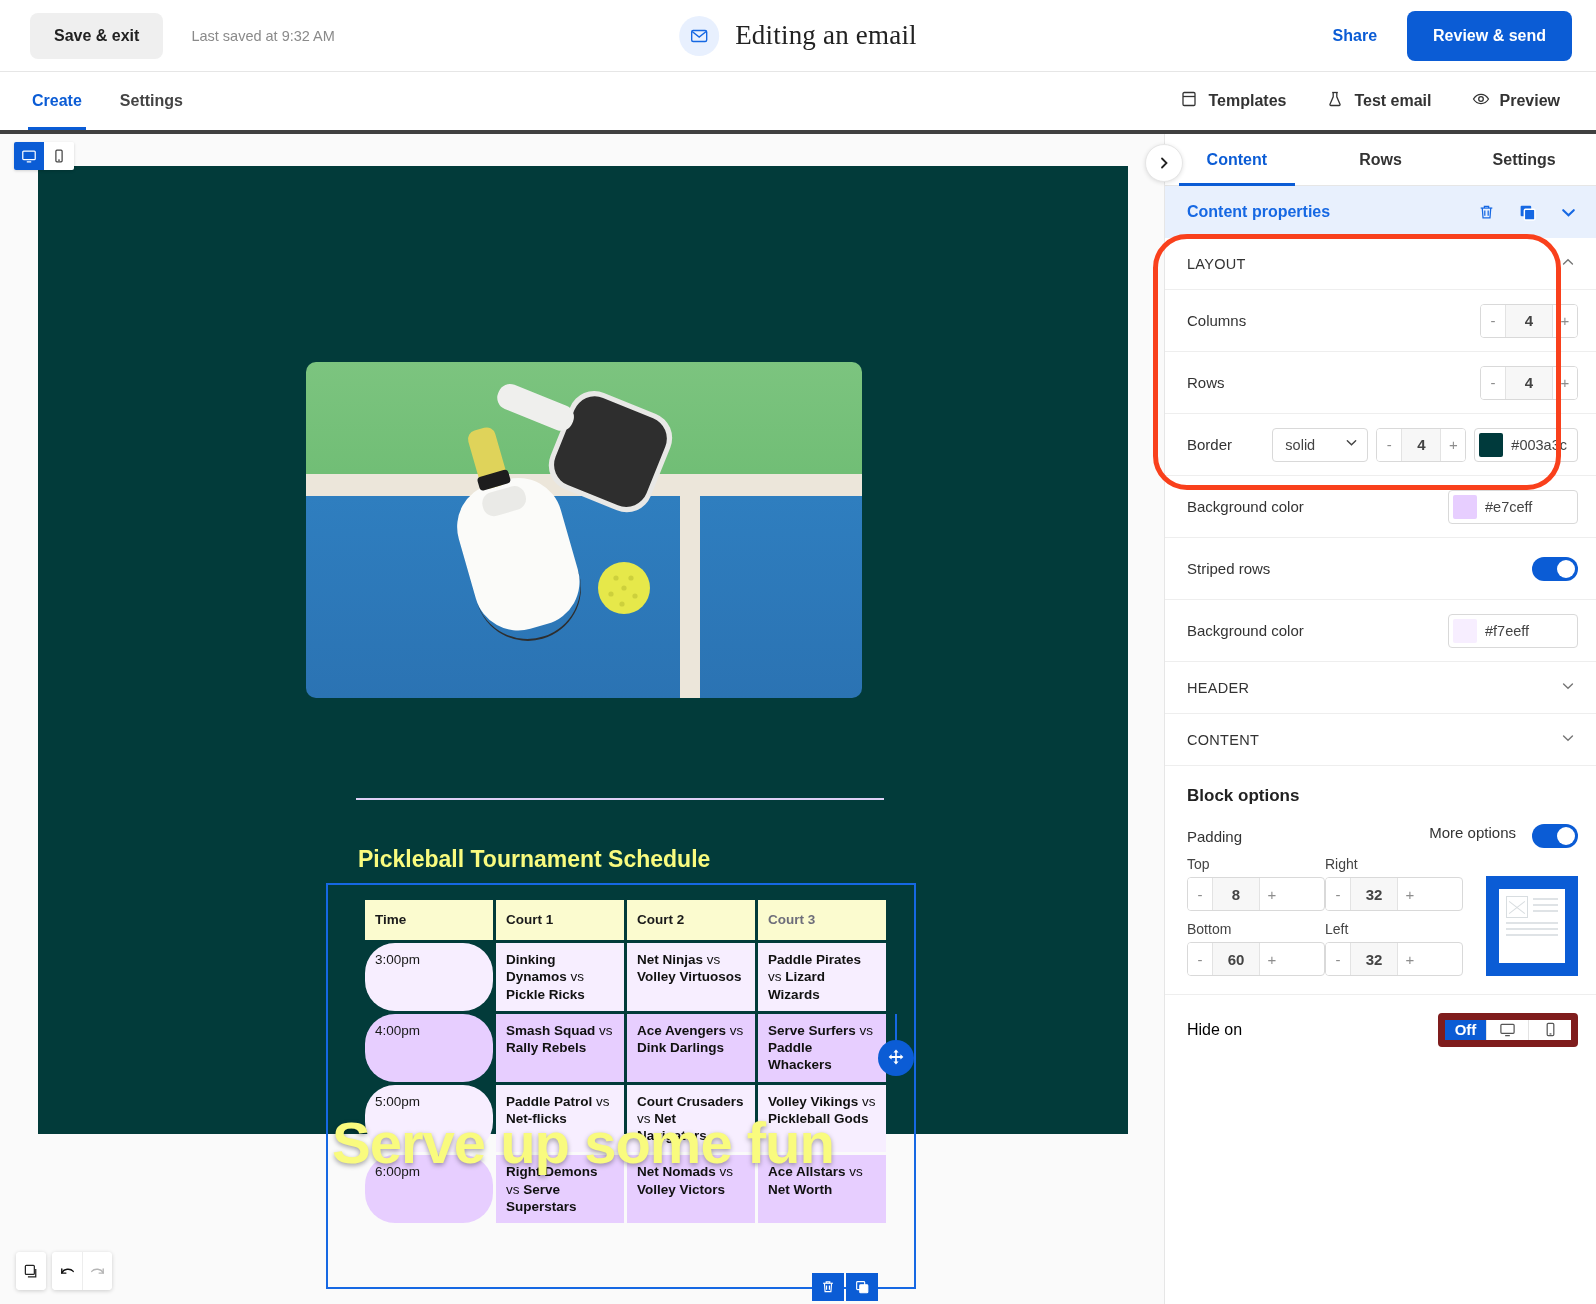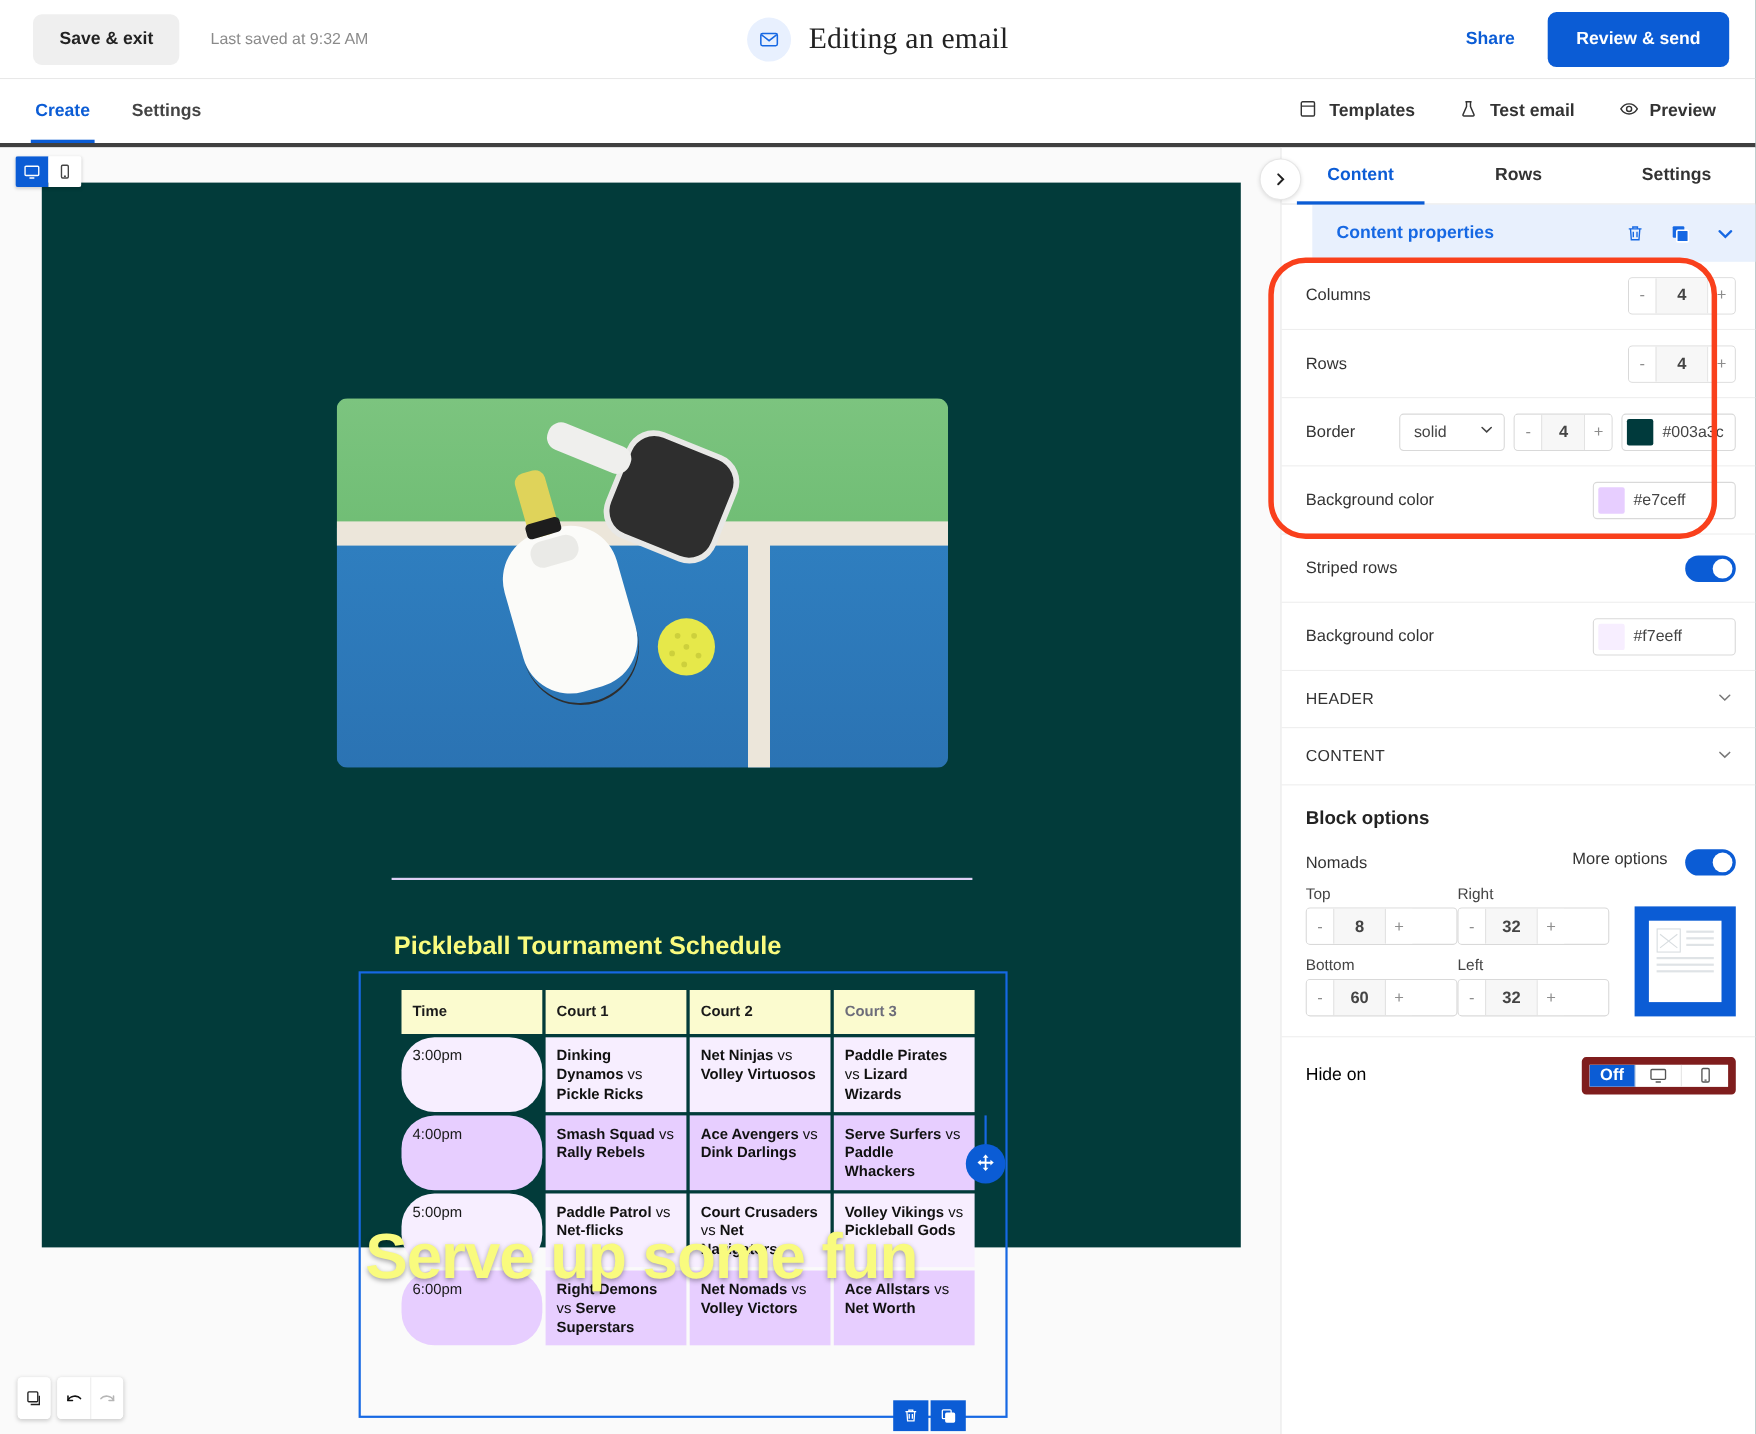--- a/index.html
+++ b/index.html
@@ -227,21 +227,20 @@
   }
   .panel-tab.active { color: #0b5cd5; }
   .panel-tab.active::after {
     content: ""; position: absolute; bottom: -1px; left: 14px; right: 14px;
     height: 3px; background: #0b5cd5;
   }
   .content-props {
     background: #e8f0fd; height: 52px;
     display: flex; align-items: center;
     padding: 0 18px 0 22px;
-    margin-left: 28px;
   }
   .content-props-label {
     color: #1668e3; font-size: 16px; font-weight: bold;
   }
   .content-props-icons {
     margin-left: auto; display: flex; align-items: center; gap: 22px;
   }
   .cp-icon { cursor: pointer; display: flex; }
 
   .section-head {
@@ -652,20 +651,28 @@
         <span class="cp-icon">
           <svg width="19" height="19" viewBox="0 0 18 18" fill="none" stroke="#1668e3" stroke-width="2" stroke-linecap="round">
             <path d="M4 6.8L9 11.6l5-4.8"></path>
           </svg>
         </span>
       </span>
     </div>
 
     <div class="highlight-ring"></div>
 
+    <div class="section-head">
+      <span>LAYOUT</span>
+      <span class="caret">
+        <svg width="16" height="16" viewBox="0 0 18 18" fill="none" stroke="#777" stroke-width="1.6" stroke-linecap="round">
+          <path d="M4 11.2L9 6.4l5 4.8"></path>
+        </svg>
+      </span>
+    </div>
 
     <div class="prow">
       <span class="plabel">Columns</span>
       <span class="pctl">
         <span class="stepper">
           <span class="btn">-</span>
           <span class="val">4</span>
           <span class="btn">+</span>
         </span>
       </span>
@@ -748,21 +755,21 @@
       <span class="caret">
         <svg width="16" height="16" viewBox="0 0 18 18" fill="none" stroke="#777" stroke-width="1.6" stroke-linecap="round">
           <path d="M4 6.8L9 11.6l5-4.8"></path>
         </svg>
       </span>
     </div>
 
     <div class="block-options-title">Block options</div>
 
     <div class="padding-head">
-      <span class="plabel">Nomads</span>
+      <span class="plabel">Padding</span>
       <span class="more">
         <span class="more-label">More options</span>
         <span class="toggle">
             <span class="knob"></span>
           </span>
       </span>
     </div>
 
     <div class="padding-grid">
       <div class="pad-cols">

